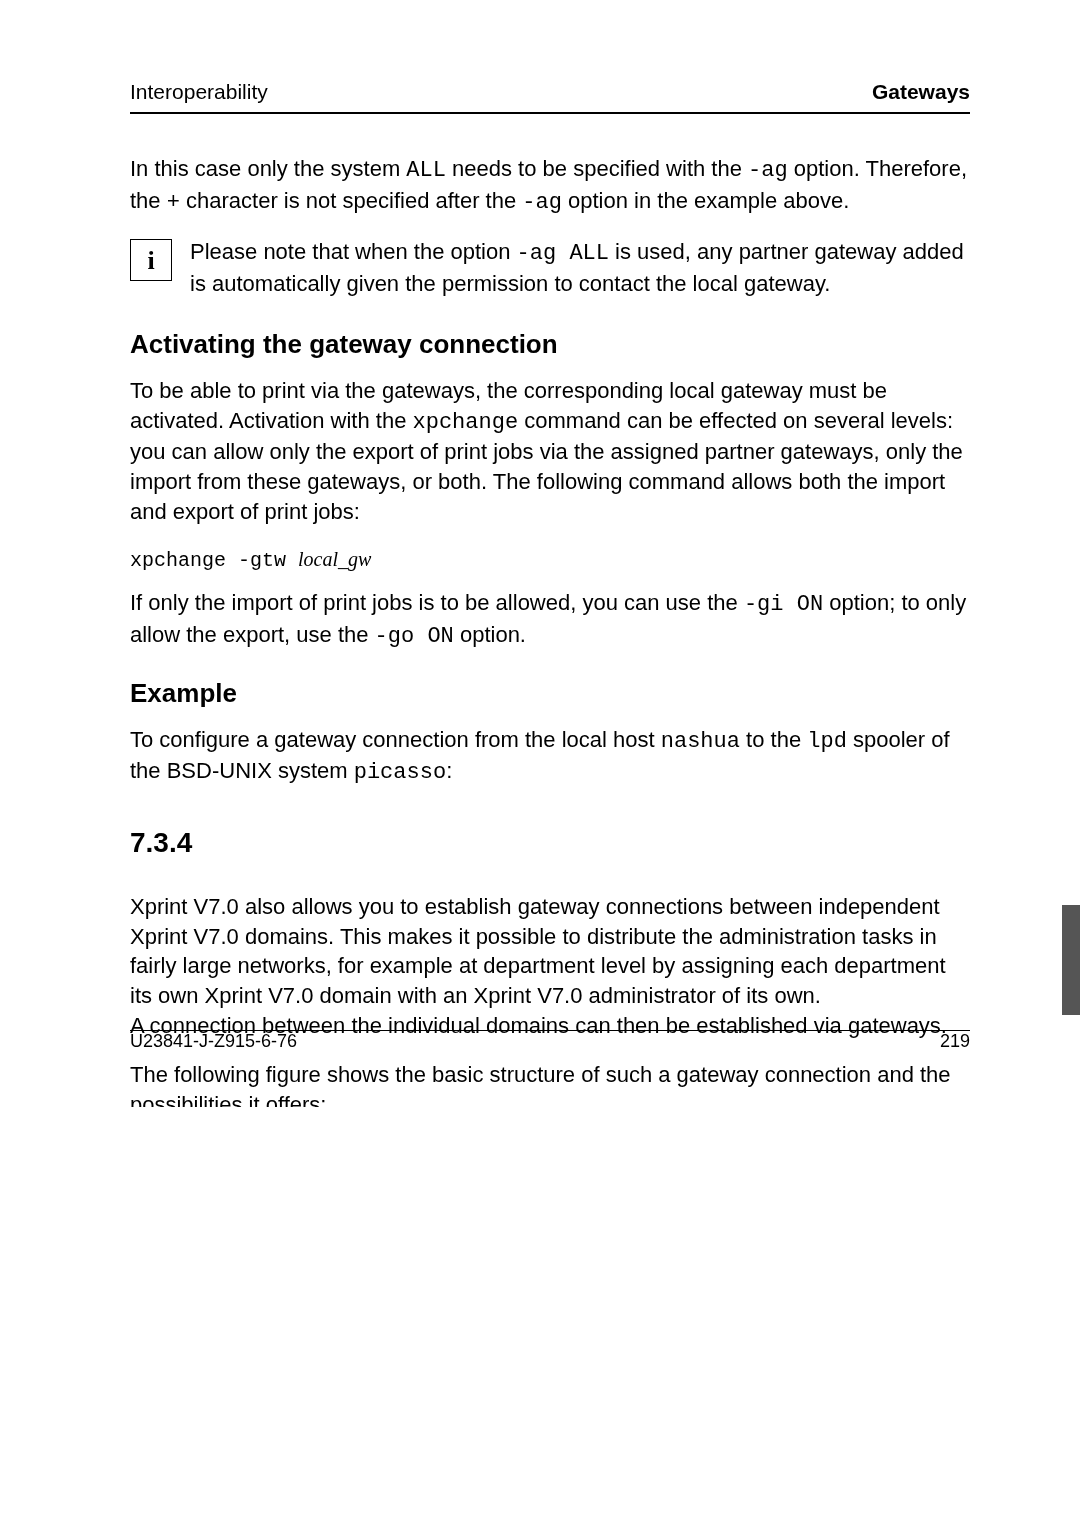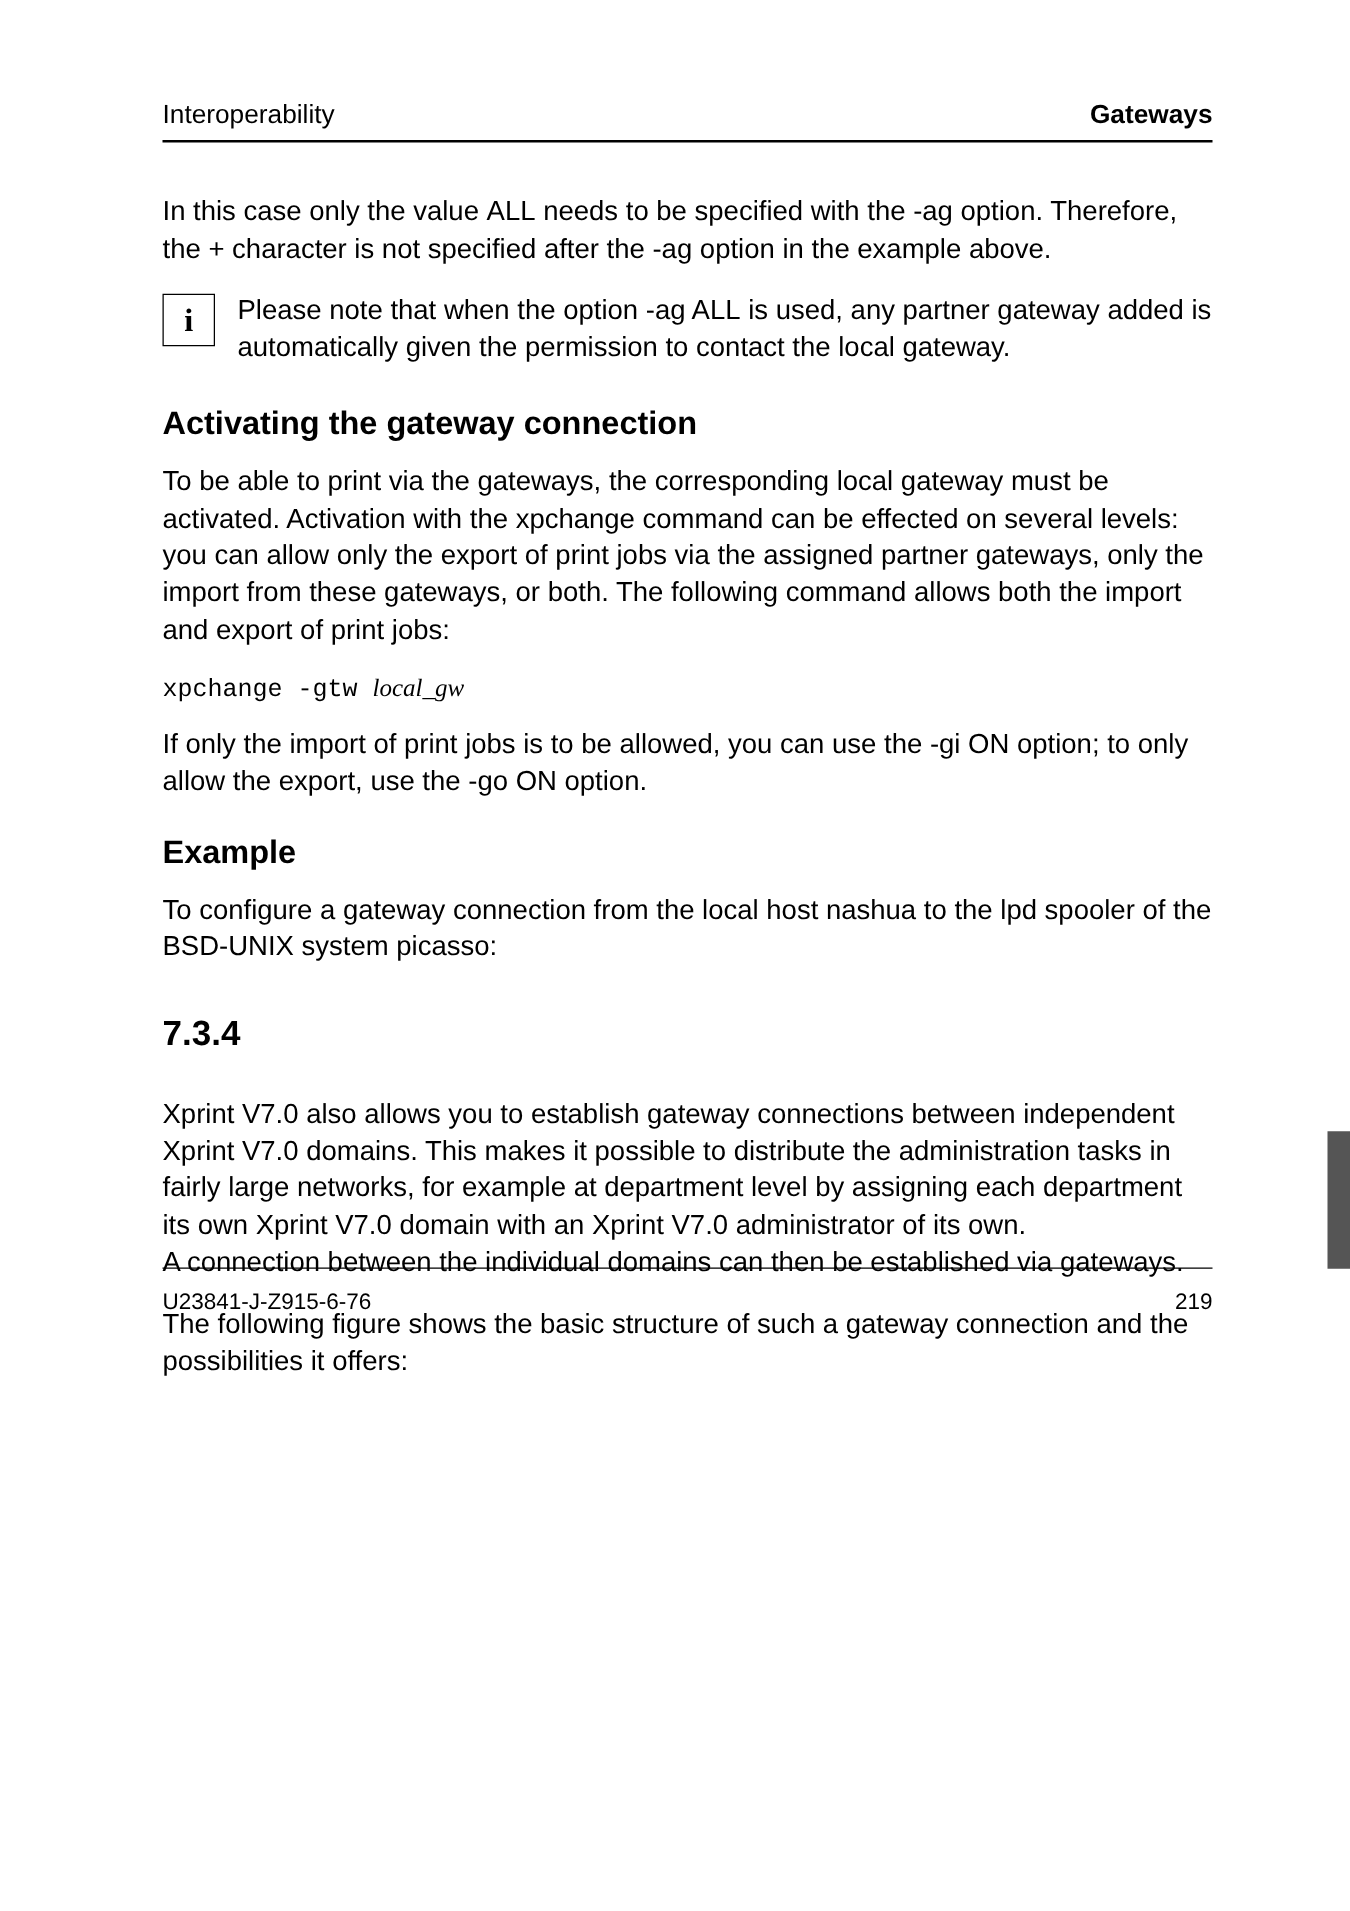--- a/index.html
+++ b/index.html
@@ -28,21 +28,21 @@
   }
   .content {
     margin-top: 40px;
     font-size: 22px;
     line-height: 1.35;
   }
   .para {
     margin: 0 0 20px 0;
   }
   .mono {
-    font-family: Liberation Sans, sans-serif;
+    font-family: Liberation Mono, monospace;
   }
   .nowrap { white-space: nowrap; }
   .info-row {
     display: flex;
     gap: 18px;
     margin: 16px 0 28px 0;
     align-items: flex-start;
   }
   .info-icon-box {
     border: 1.5px solid #000;
@@ -98,37 +98,37 @@
   }
   .footer-row {
     position: absolute;
     left: 130px;
     right: 110px;
     bottom: 55px;
     display: flex;
     justify-content: space-between;
     font-size: 18px;
     border-top: 1px solid #000;
-    padding-top: 16px;
+    padding-top: 0;
   }
 </style>
 </head>
 <body>
 
 <div class="page">
 
   <div class="header-row">
     <span>Interoperability</span>
     <span class="header-right">Gateways</span>
   </div>
 
   <div class="content">
 
     <p class="para">
-      <span>In this case only the value </span><span class="mono">ALL</span><span> needs to be specified with the </span><span class="mono">-ag</span><span> option. Therefore, the </span><span class="mono">+</span><span> character is not specified after the </span><span class="mono">-ag</span><span> option in the example above.</span>
+      <span>In this case only the system </span><span class="mono">ALL</span><span> needs to be specified with the </span><span class="mono">-ag</span><span> option. Therefore, the </span><span class="mono">+</span><span> character is not specified after the </span><span class="mono">-ag</span><span> option in the example above.</span>
     </p>
 
     <div class="info-row">
       <div class="info-icon-box">
         <span>i</span>
       </div>
       <div class="info-text">
         <span>Please note that when the option </span><span class="mono nowrap">-ag ALL</span><span> is used, any partner gateway added is automatically given the permission to contact the local gateway.</span>
       </div>
     </div>

